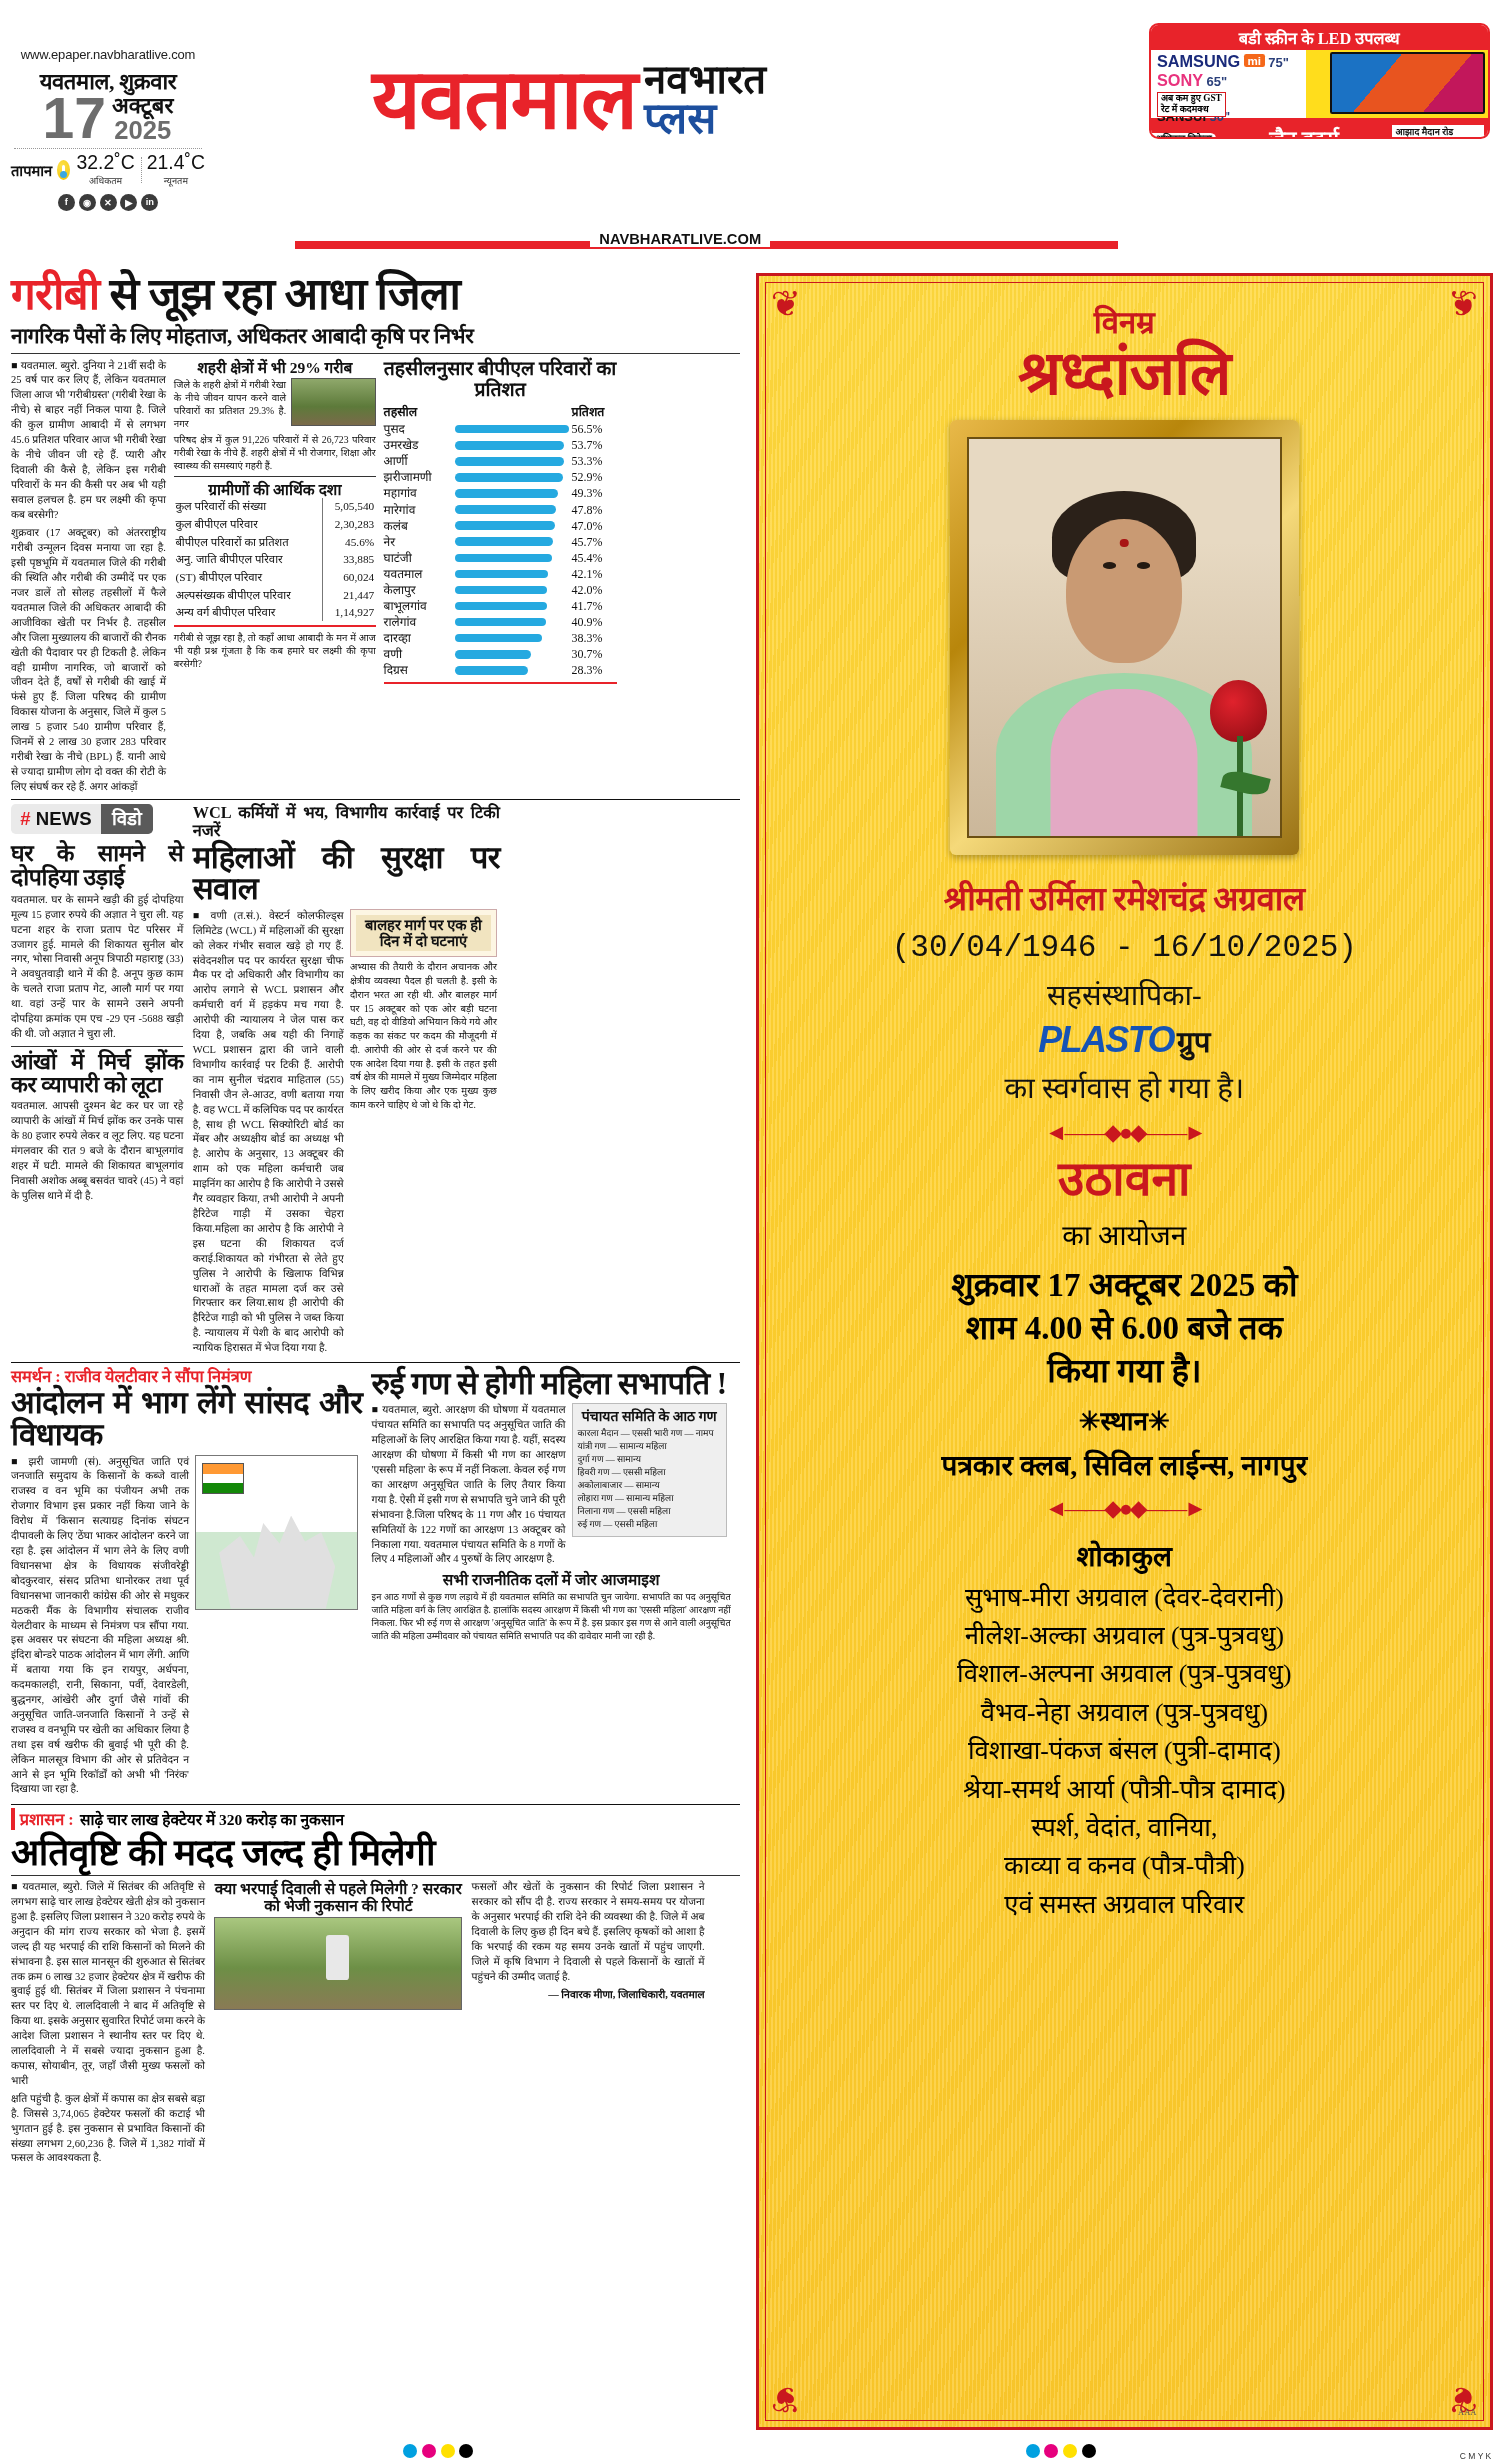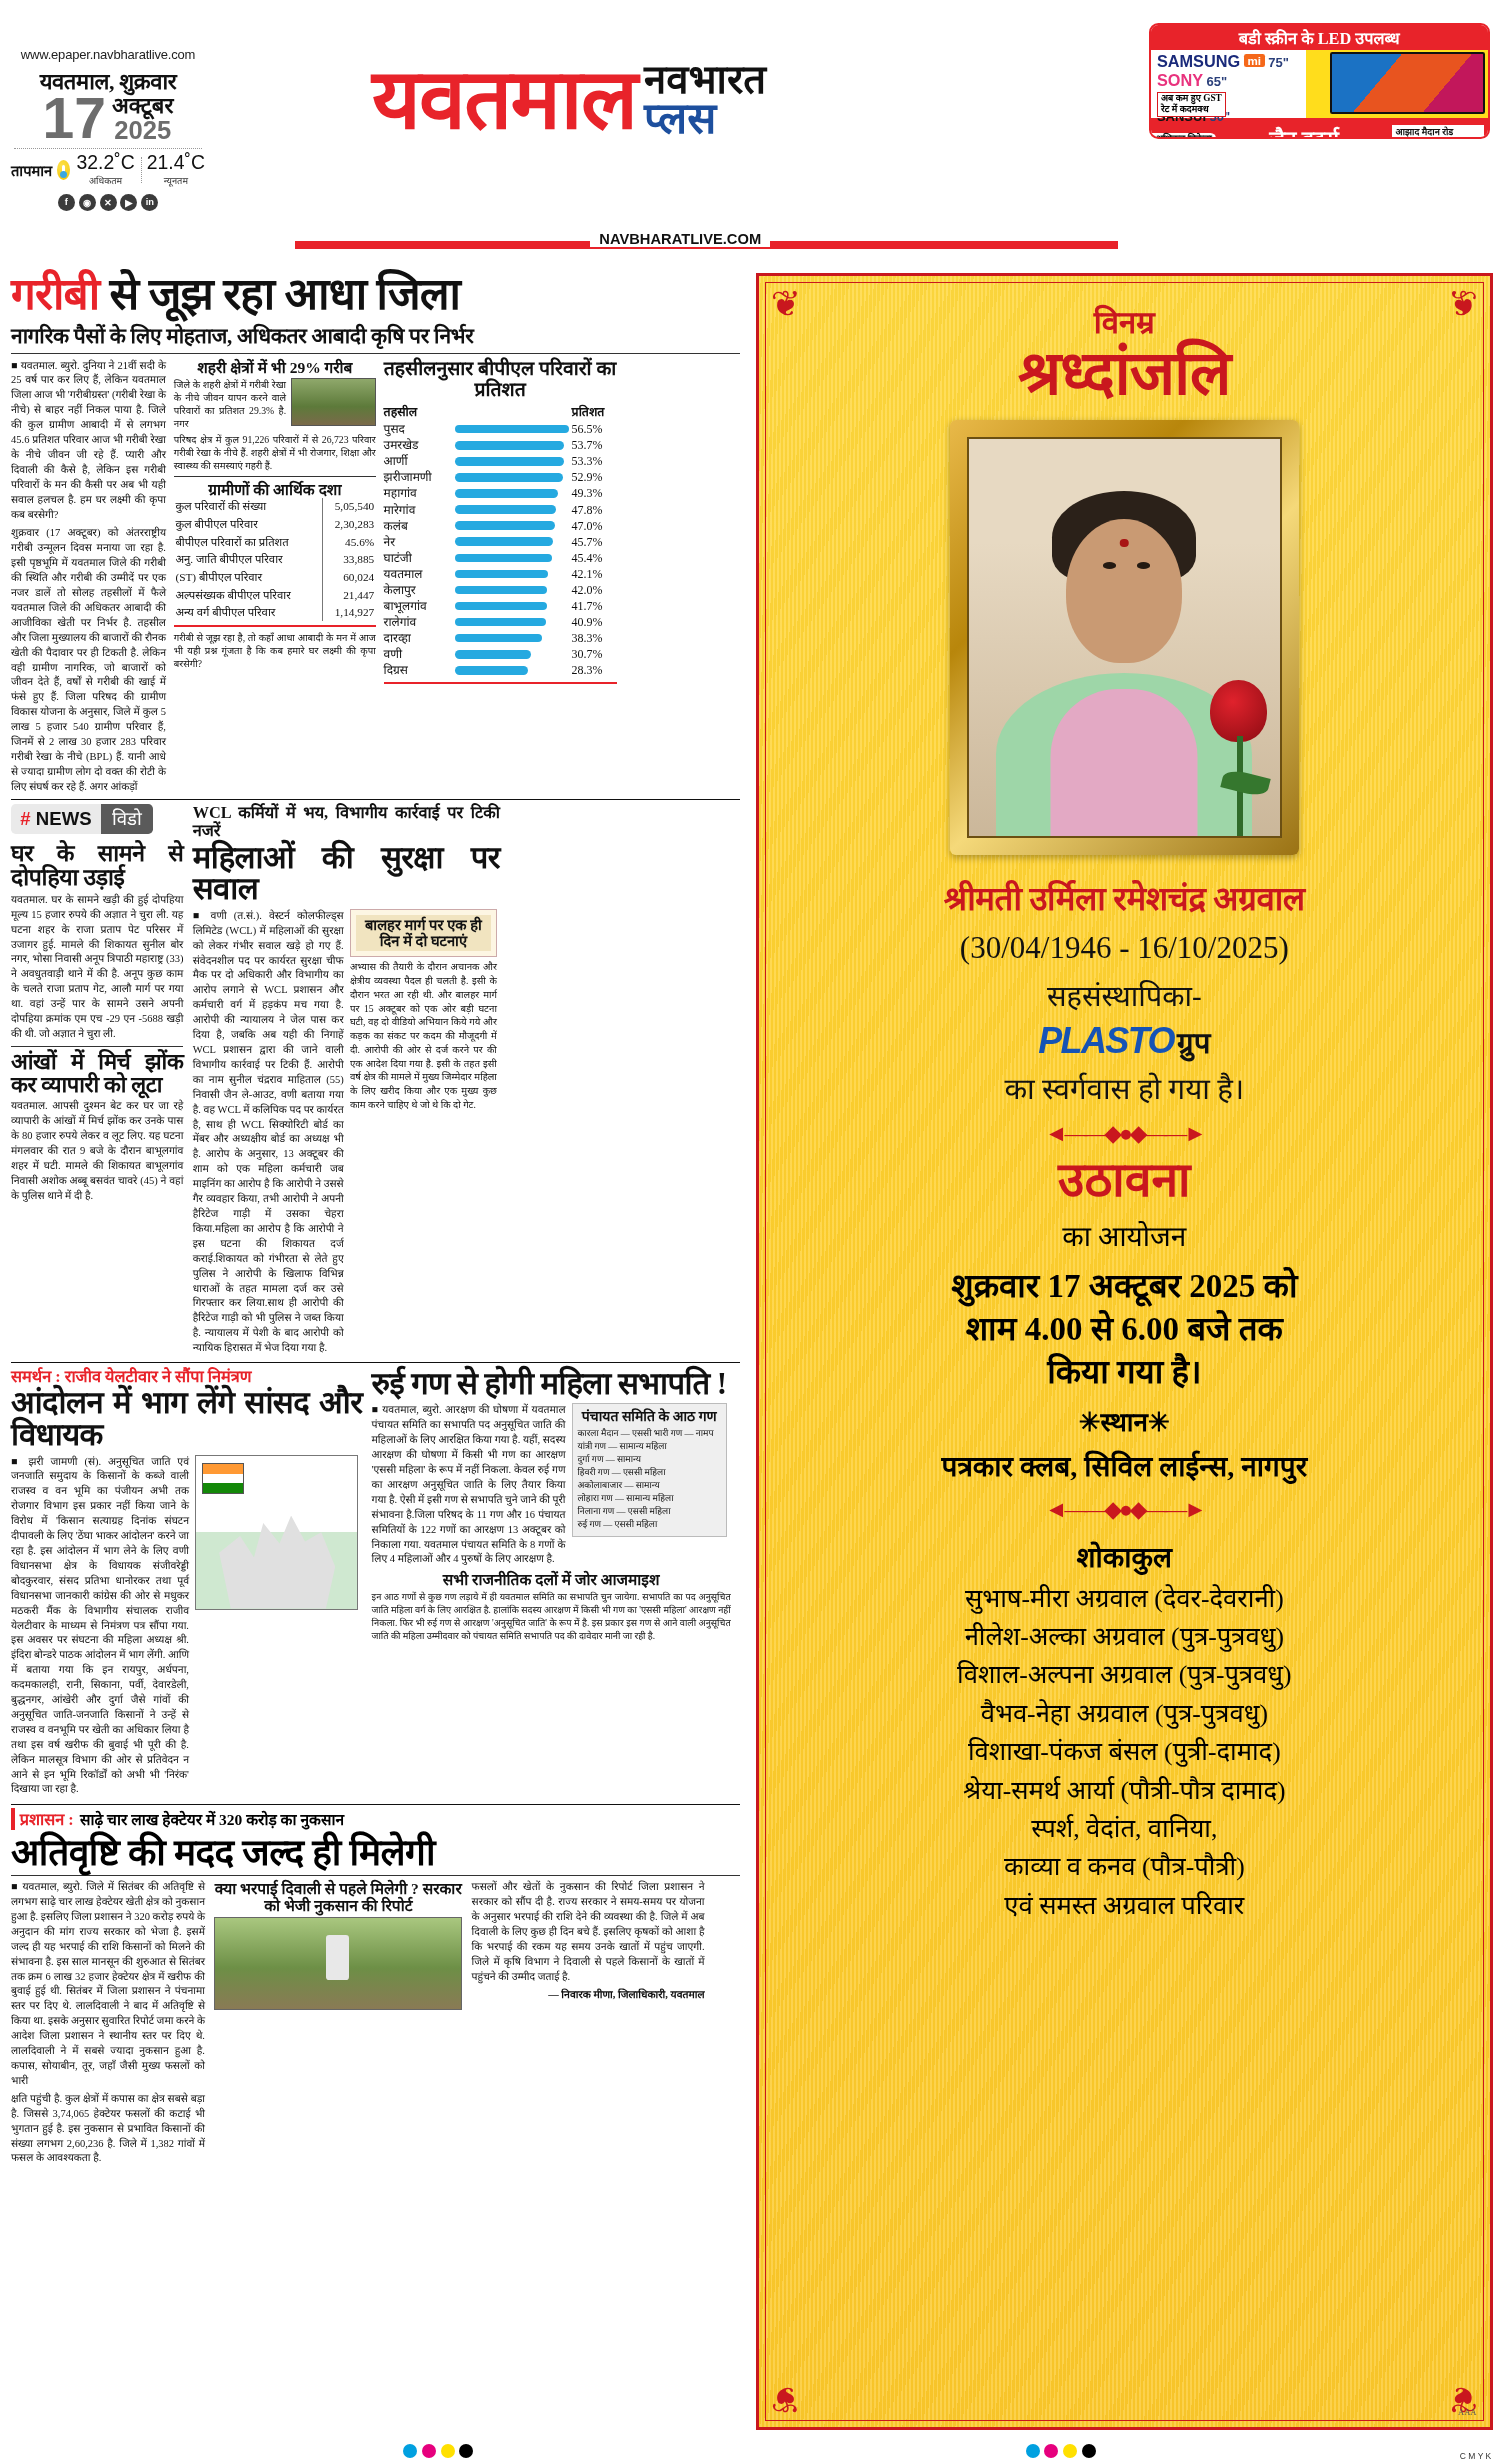--- a/index.html
+++ b/index.html
@@ -90,21 +90,21 @@
   .chart-head{ display:flex; font-size:12.4px; font-weight:bold; margin-top:3.1px;}
   .chart-row{ display:flex; align-items:center; font-size:12px; line-height:1.34;}
   .chart-row .nm{ width:68px; }
   .chart-row .barwrap{ flex:1; padding:0 3.1px; }
   .chart-row .bar{ height:8.5px; background:#25a9e0; border-radius:4.7px;}
   .chart-row .pc{ width:45px; text-align:left; font-family:"Liberation Serif",serif;}
 
   .newstag{ display:inline-flex; align-items:stretch; border-radius:4.7px; overflow:hidden; font-family:"Liberation Sans",sans-serif;}
   .newstag .a{background:#eaeaea;color:#111;font-size:18.6px;font-weight:bold;padding:1.6px 9.3px;}
   .newstag .a b{color:#e8232a;}
-  .newstag .b{background:#5a5a5a;color:#fff;font-size:18.6px;font-weight:normal;padding:1.6px 11px;}
+  .newstag .b{background:#5a5a5a;color:#fff;font-size:18.6px;font-weight:bold;padding:1.6px 11px;}
 
   .h2 { font-size:27px; font-weight:bold; line-height:1.04; letter-spacing:-0.4px;}
   .h2b{ font-size:31px; font-weight:bold; line-height:1.02; letter-spacing:-0.6px;}
   .kicker{ font-size:16.3px; font-weight:bold; line-height:1.1;}
   .kicker-red{ color:#e8232a;}
   .sidebox{ background:#fdf6e3; border:0.8px solid #caa; padding:4.7px;}
   .sidebox h4{ background:#f1e4c0; font-size:14.7px; text-align:center; padding:2.3px; line-height:1.1;}
   .greybox{ background:#efefef; border:0.8px solid #bbb; padding:4.7px; font-size:10.5px; line-height:1.4;}
   .greybox h4{ font-size:14px; text-align:center; margin-bottom:2.3px; line-height:1.12;}
 
@@ -144,21 +144,21 @@
   .p-sari{position:absolute;left:50%;bottom:0;transform:translateX(-50%);width:147px;height:147px;border-radius:46% 46% 0 0;background:#e3a9c4;}
   .p-eye{position:absolute;width:13px;height:6.2px;background:#241a12;border-radius:50%;top:31%;}
   .p-eye.l{left:43%;} .p-eye.r{left:54%;}
   .p-bindi{position:absolute;left:50%;top:25%;transform:translateX(-50%);width:8.5px;height:8.5px;border-radius:50%;background:#a81414;}
   .rose{position:absolute;right:3.1px;bottom:-22px;width:93px;height:178px;}
   .rose .bud{position:absolute;top:0;right:9.3px;width:57px;height:62px;border-radius:50% 50% 46% 46%;background:radial-gradient(circle at 40% 35%,#e0222c,#8b0b12);}
   .rose .stem{position:absolute;top:56px;right:34px;width:5.4px;height:116px;background:#2f6b2a;}
   .rose .lf{position:absolute;top:93px;right:7.8px;width:47px;height:20px;border-radius:50% 0 50% 0;background:#35772e;transform:rotate(14deg);}
 
   .obit-name{ text-align:center; color:#c9171e; font-size:33px; font-weight:bold; margin-top:20px; letter-spacing:-0.4px;}
-  .obit-dates{ text-align:center; font-size:31px; color:#111; margin-top:9.3px;}
+  .obit-dates{ text-align:center; font-size:31px; color:#111; margin-top:9.3px;font-family:Liberation Mono, monospace;}
   .obit-role{ text-align:center; font-size:29px; color:#111; margin-top:9.3px;}
   .plasto-line{ text-align:center; margin-top:6.2px; }
   .plasto{ font-family:"Liberation Sans",sans-serif; font-style:italic; font-weight:bold; font-size:36px;
            color:#1553b5; letter-spacing:-1.6px; }
   .plasto-g{ font-size:29.5px; font-weight:bold; color:#111;}
   .obit-demise{ text-align:center; font-size:29.5px; color:#111; margin-top:4.7px;}
   .divider{ text-align:center; color:#c9171e; font-size:23px; margin:12.4px 0 7.8px; letter-spacing:-3.1px;}
   .uth{ text-align:center; color:#c9171e; font-size:48px; font-weight:bold; line-height:1.05;}
   .uth-sub{ text-align:center; font-size:28px; margin-top:11px;}
   .uth-when{ text-align:center; font-size:33px; font-weight:bold; margin-top:11px; line-height:1.3;}

